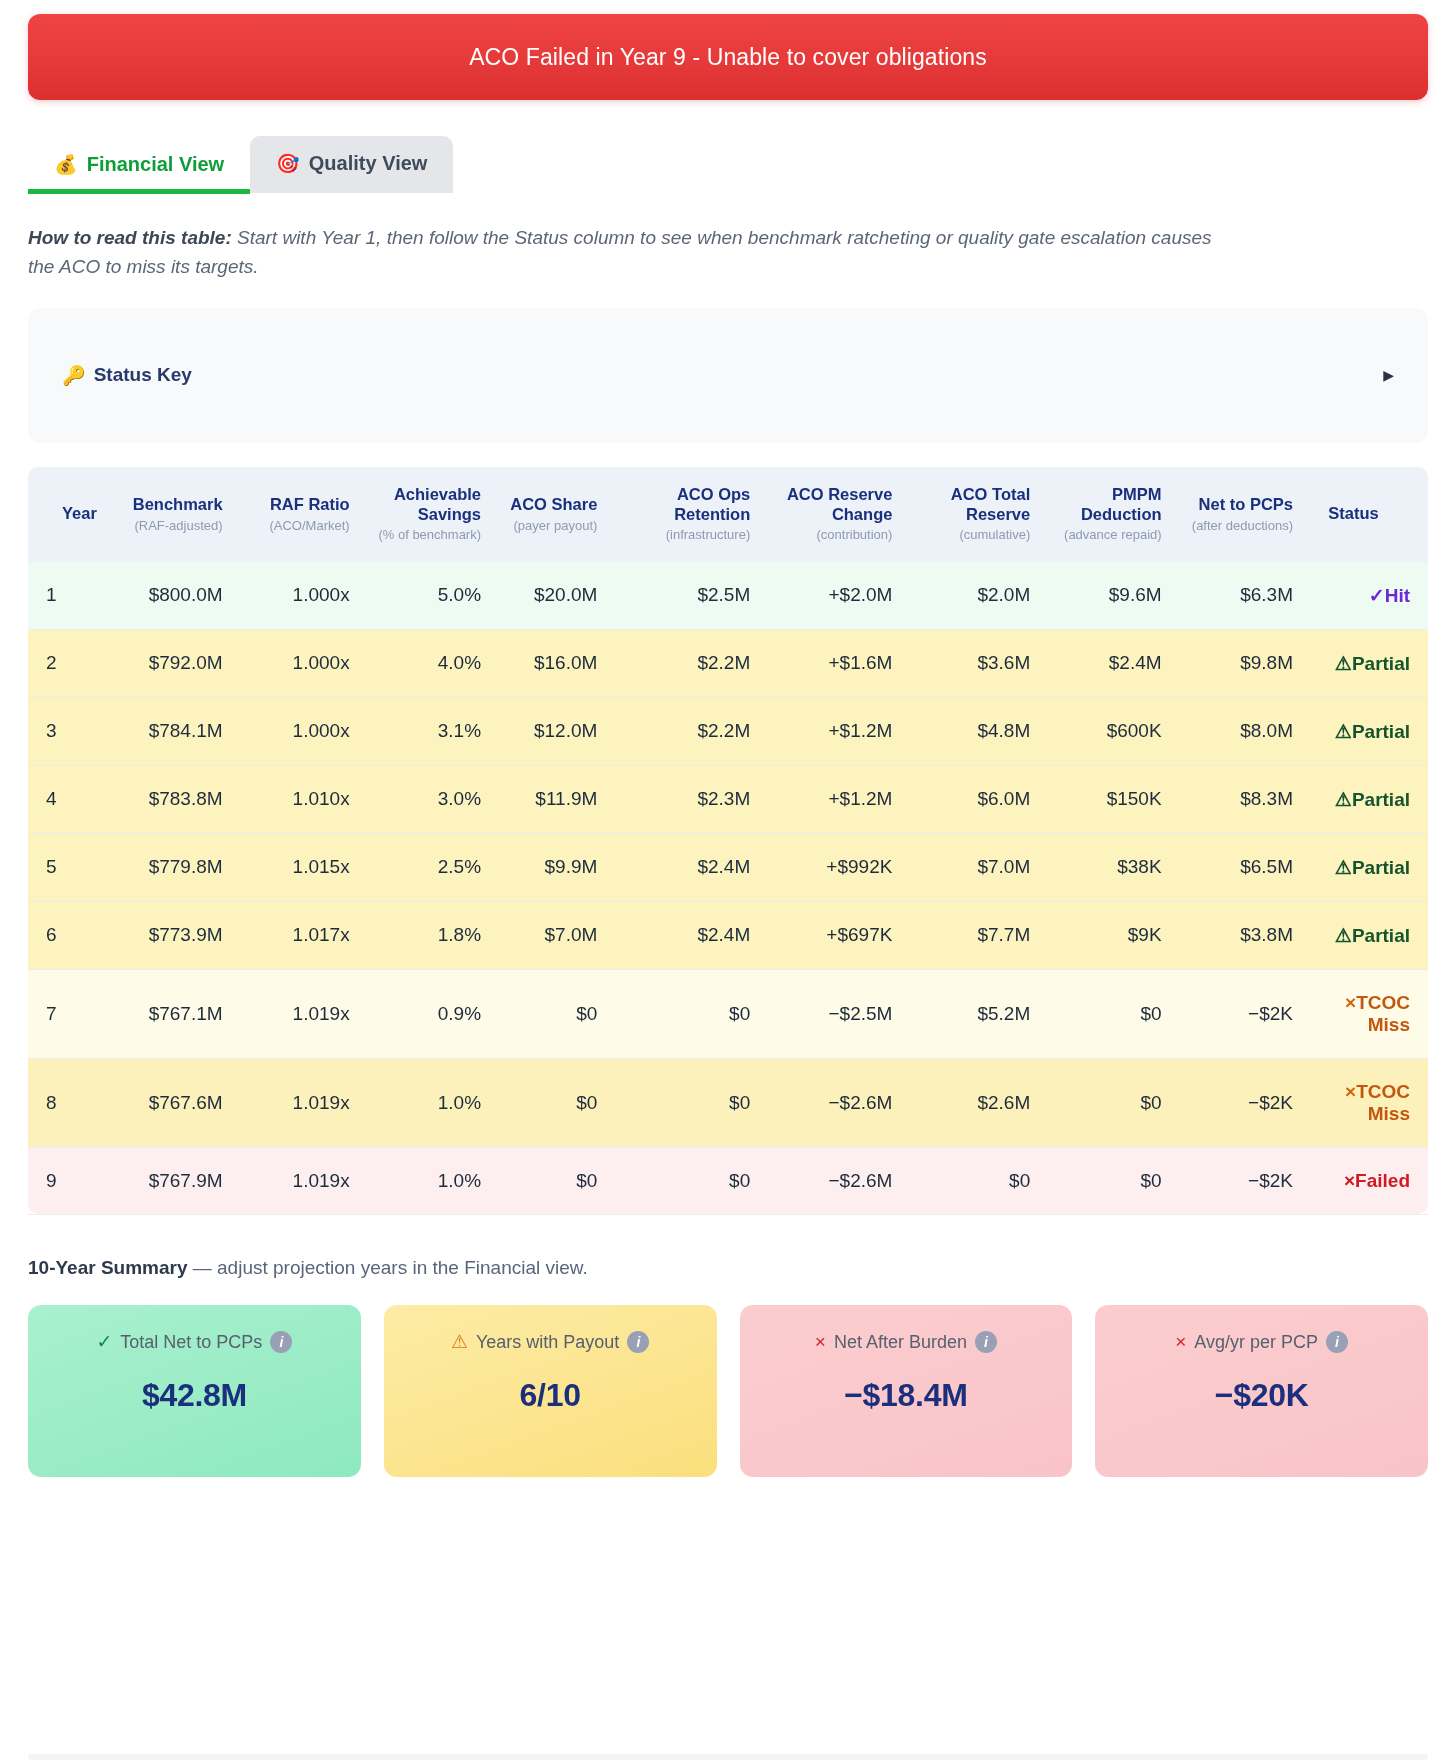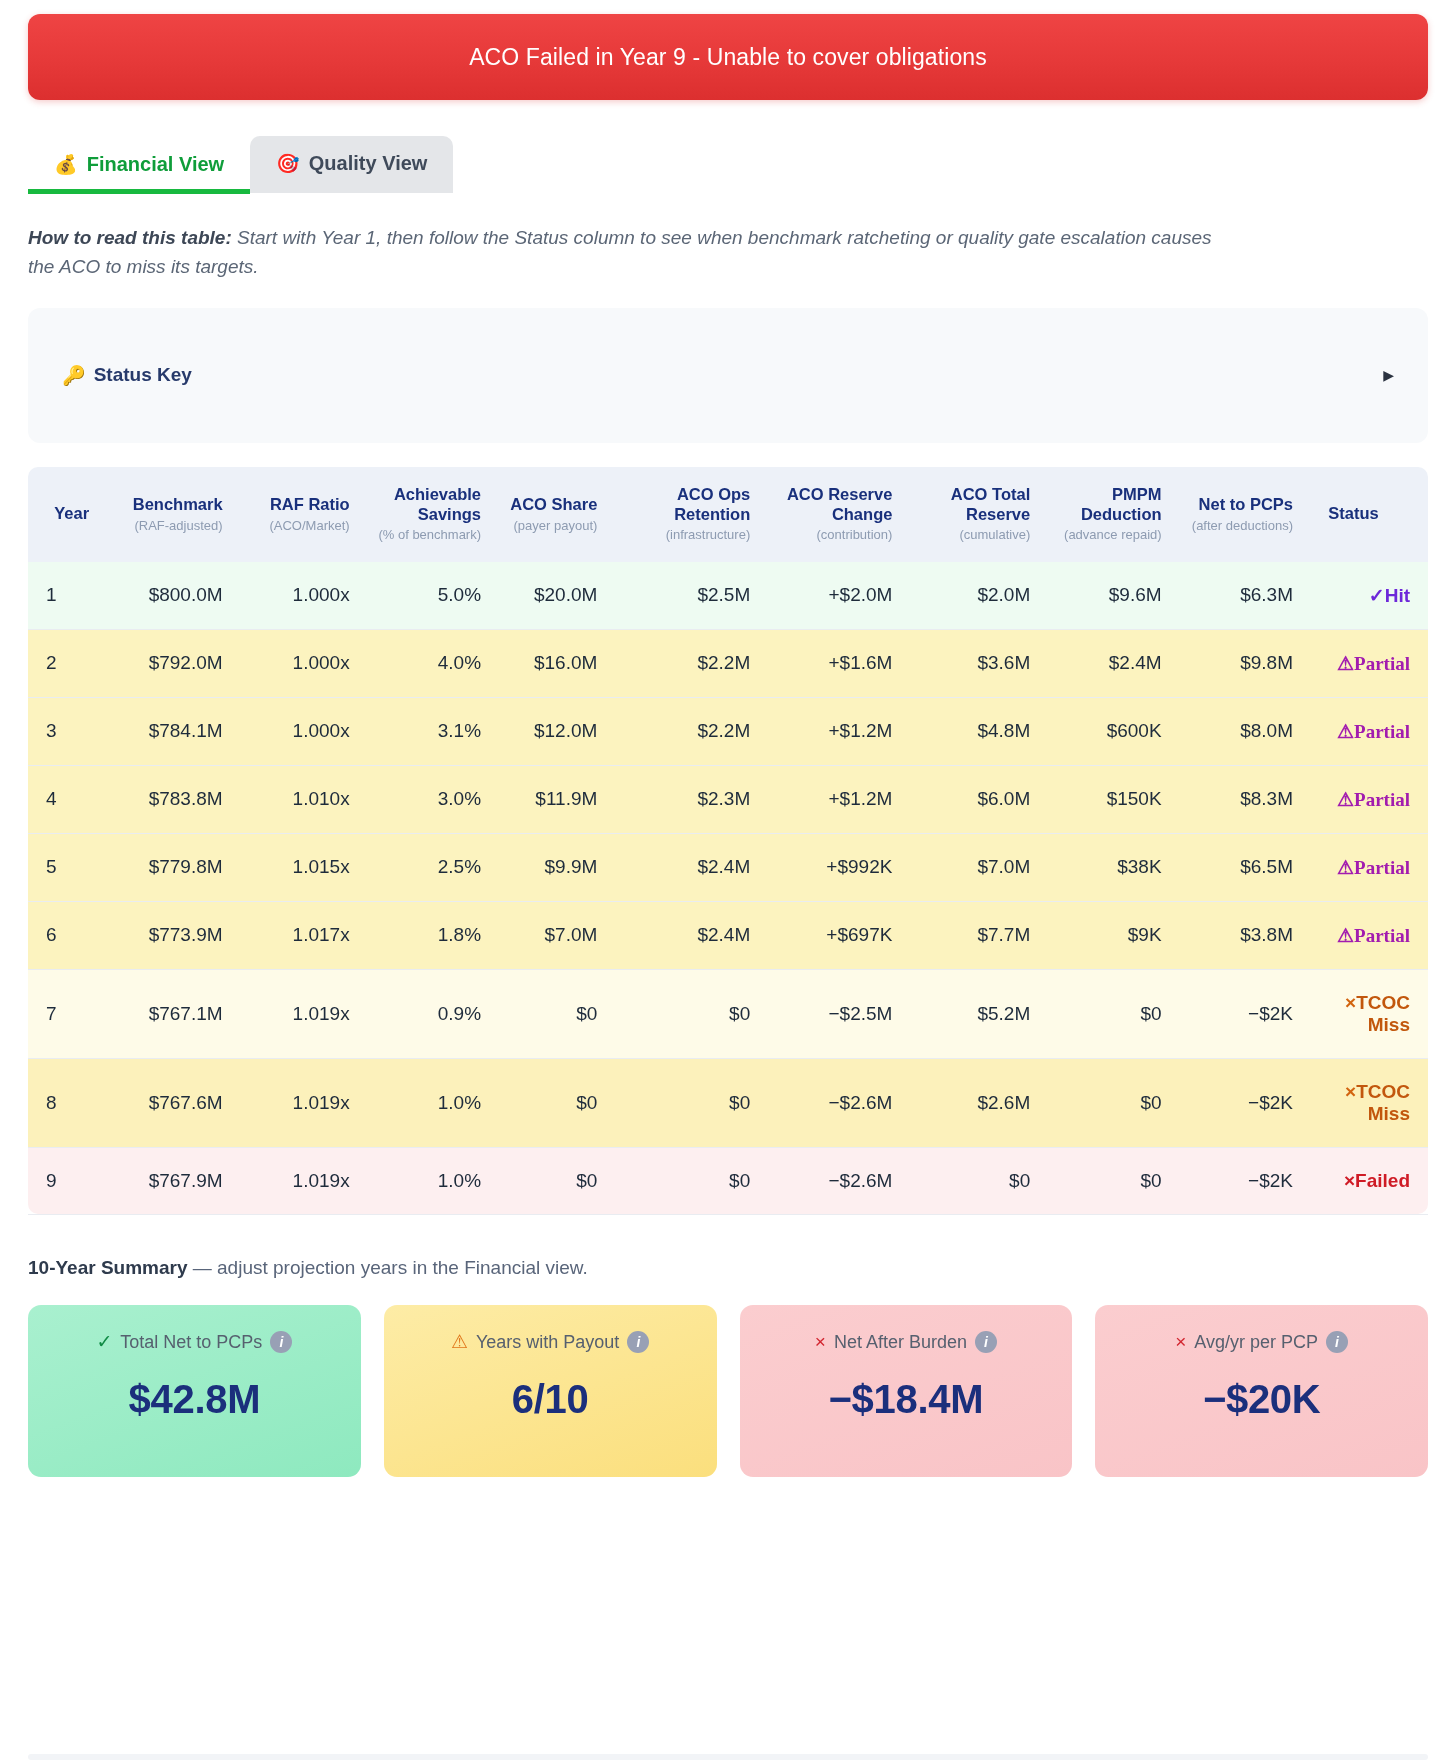--- a/index.html
+++ b/index.html
@@ -112,21 +112,21 @@
   table.proj thead th {
     background: #edf1f8;
     color: #19307c;
     font-size: 16.5px;
     font-weight: bold;
     vertical-align: middle;
     padding: 18px 10px 18px 10px;
     line-height: 1.2;
     text-align: right;
   }
-  table.proj thead th:first-child { text-align: right; padding-left: 3px; border-radius: 10px 0 0 0; }
+  table.proj thead th:first-child { text-align: left; padding-left: 34px; border-radius: 10px 0 0 0; }
   table.proj thead th:last-child { text-align: center; padding-right: 34px; border-radius: 0 10px 0 0; }
   .th-sub {
     display: block;
     font-size: 13px;
     font-weight: normal;
     color: #8d9bb1;
     margin-top: 3px;
     line-height: 1.25;
   }
   table.proj tbody td {
@@ -141,21 +141,21 @@
   table.proj tbody td.status {
     text-align: right;
     padding-right: 18px;
     font-weight: bold;
     font-size: 19px;
     white-space: normal;
   }
   tr.row-hit { background: #eefbf2; }
   tr.row-hit td.status { color: #6d28d9; }
   tr.row-partial { background: #fcf3bf; }
-  tr.row-partial td.status { color: #a21caf; font-family: Liberation Serif, serif; }
+  tr.row-partial td.status { color: #14532d; }
   tr.row-miss-a { background: #fefbe8; }
   tr.row-miss-b { background: #fcf1bb; }
   tr.row-miss-a td.status, tr.row-miss-b td.status { color: #c2570d; }
   tr.row-failed { background: #fdeff0; }
   tr.row-failed td { color: #a3101b; }
   tr.row-failed td.status { color: #cf1b26; }
   tr.row-failed td:last-child { border-radius: 0 0 10px 0; }
   tr.row-failed td:first-child { border-radius: 0 0 0 10px; }
   tr.row-failed td { border-bottom: none; }
   .st-x { color: #cf1b26; }
@@ -205,21 +205,21 @@
     font-weight: bold;
     font-style: italic;
     display: inline-flex;
     align-items: center;
     justify-content: center;
     cursor: pointer;
     flex: none;
   }
   .card-value {
     margin-top: 24px;
-    font-size: 40px;
+    font-size: 32px;
     font-weight: bold;
     color: #1b2f7c;
     letter-spacing: -0.3px;
   }
   .bottom-strip {
     margin-top: 42px;
     height: 14px;
     background: #ffffff;
   }
   .tail-divider {

